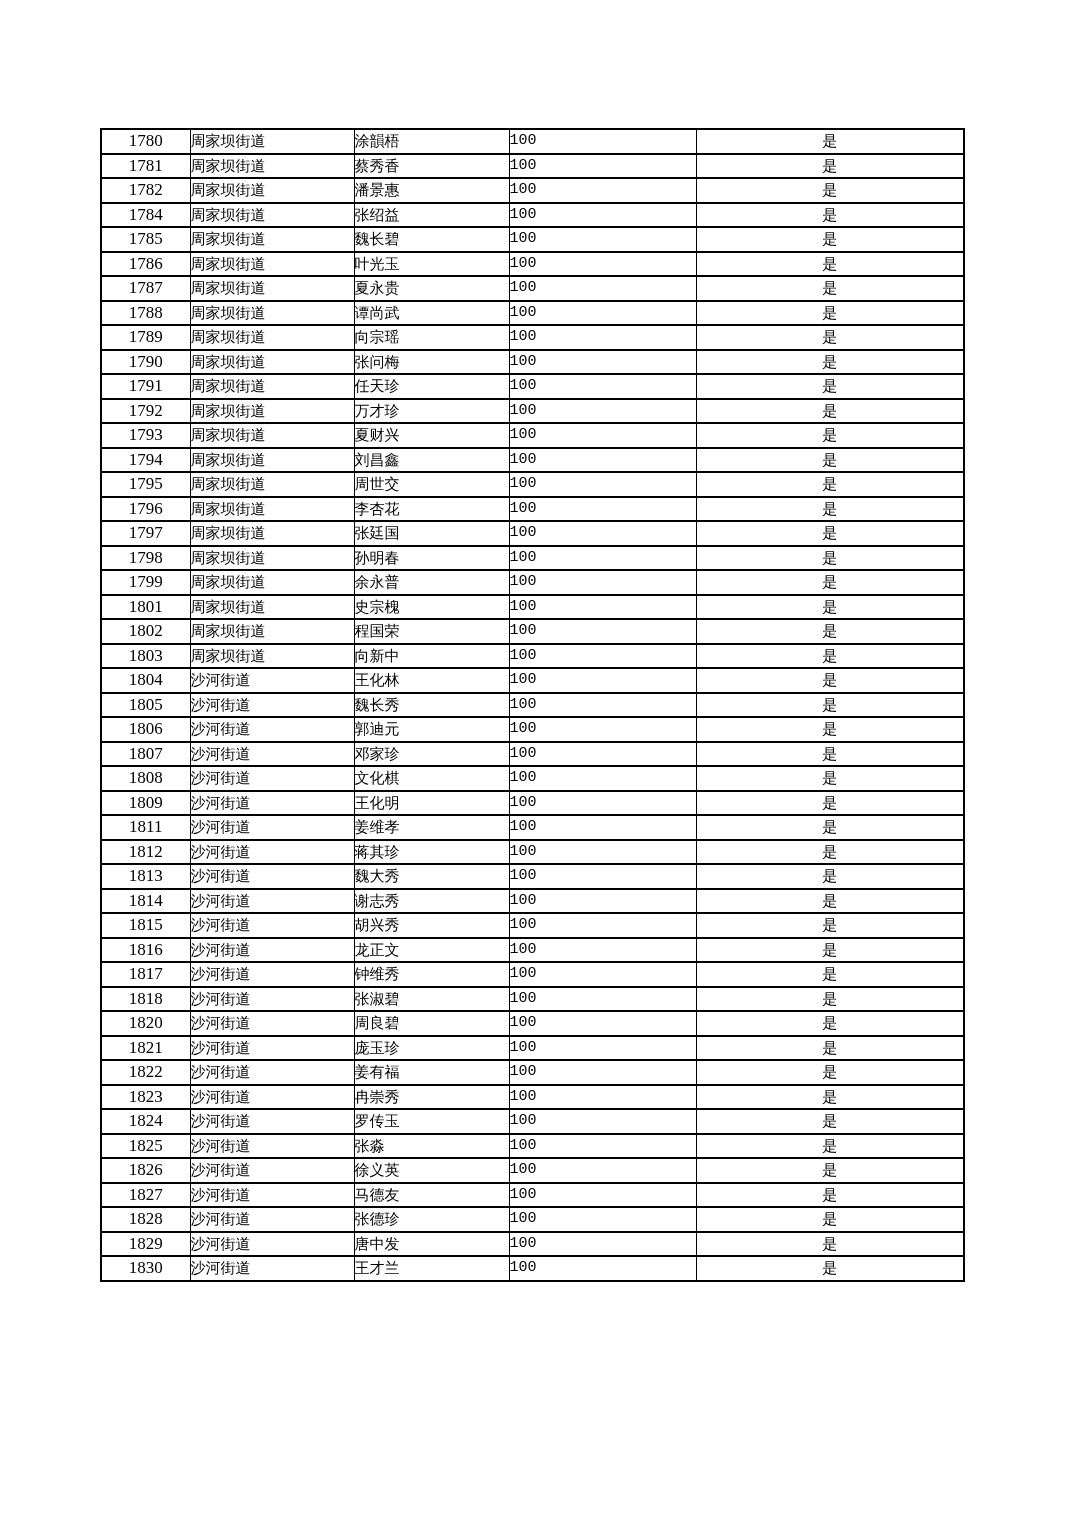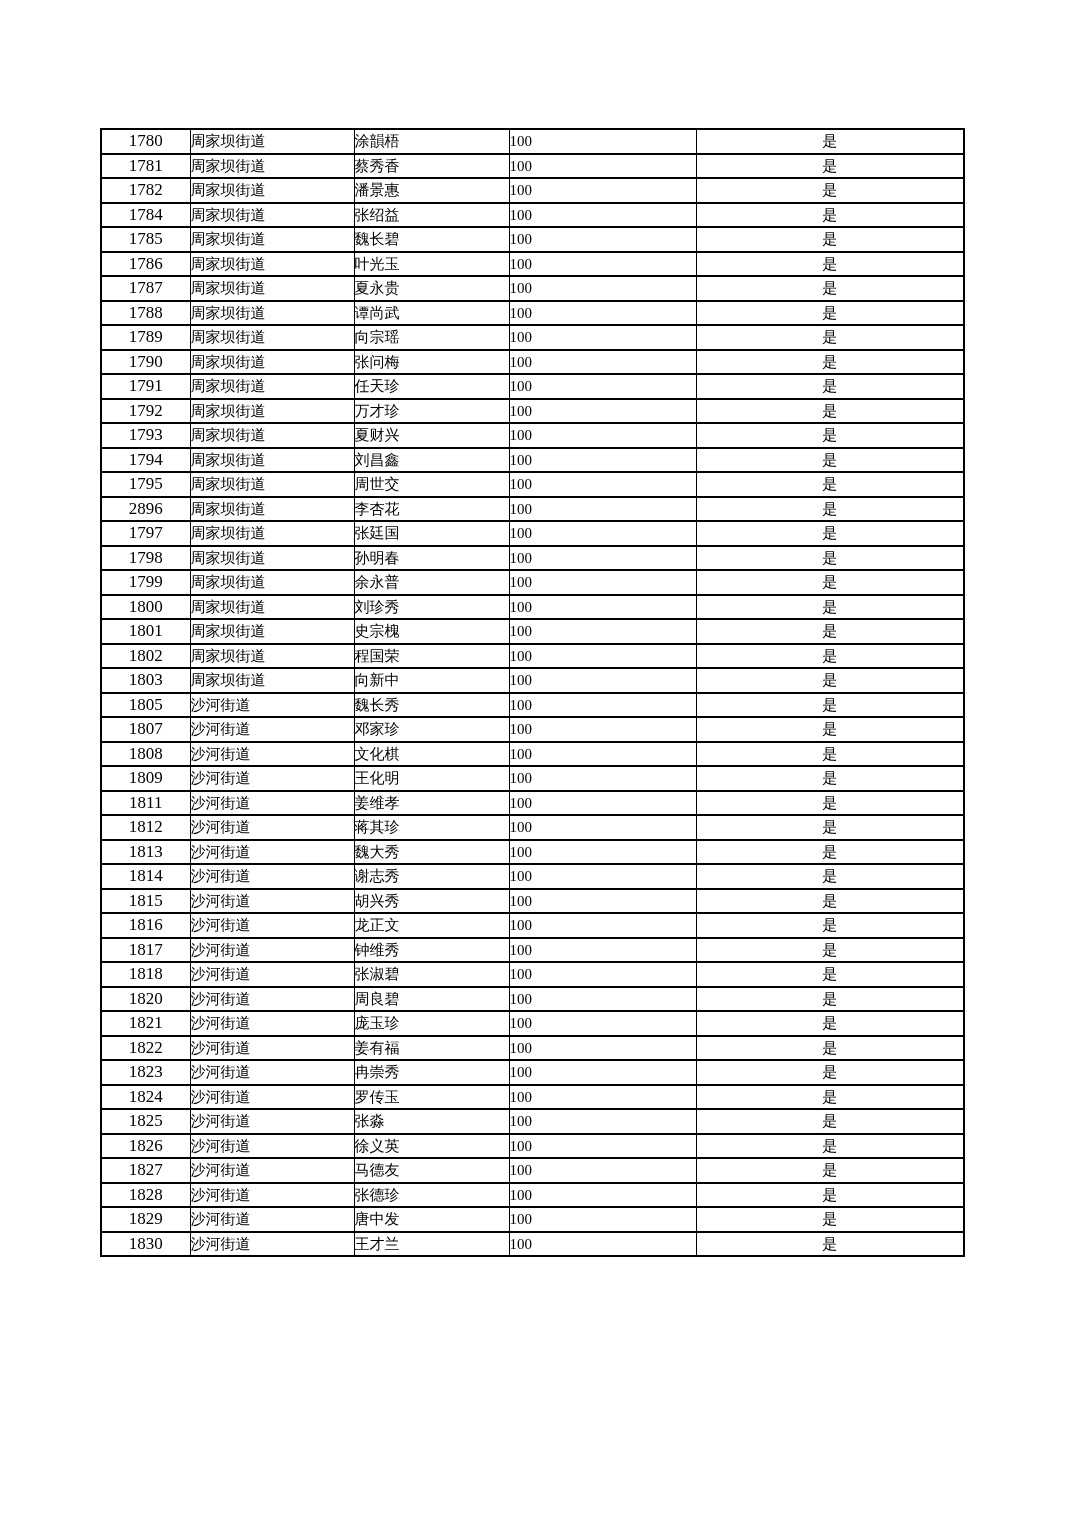--- a/index.html
+++ b/index.html
@@ -49,21 +49,21 @@
   td.cell-street, td.cell-name {
     text-align: left;
     padding-left: 4px;
     font-size: 15px;
     font-family: "Liberation Serif", "DejaVu Serif", serif;
   }
   td.cell-score {
     text-align: left;
     padding-left: 3px;
     font-size: 15px;
-    font-family: Liberation Serif, serif;
+    font-family: Liberation Mono, monospace;
   }
   td.cell-confirm {
     text-align: center;
     font-size: 15px;
     font-family: "Liberation Serif", "DejaVu Serif", serif;
   }
 </style>
 </head>
 <body>
 
@@ -176,21 +176,21 @@
           <td class="cell-confirm">是</td>
         </tr>
         <tr>
           <td class="cell-serial">1795</td>
           <td class="cell-street">周家坝街道</td>
           <td class="cell-name">周世交</td>
           <td class="cell-score">100</td>
           <td class="cell-confirm">是</td>
         </tr>
         <tr>
-          <td class="cell-serial">2896</td>
+          <td class="cell-serial">1796</td>
           <td class="cell-street">周家坝街道</td>
           <td class="cell-name">李杏花</td>
           <td class="cell-score">100</td>
           <td class="cell-confirm">是</td>
         </tr>
         <tr>
           <td class="cell-serial">1797</td>
           <td class="cell-street">周家坝街道</td>
           <td class="cell-name">张廷国</td>
           <td class="cell-score">100</td>
@@ -204,27 +204,20 @@
           <td class="cell-confirm">是</td>
         </tr>
         <tr>
           <td class="cell-serial">1799</td>
           <td class="cell-street">周家坝街道</td>
           <td class="cell-name">余永普</td>
           <td class="cell-score">100</td>
           <td class="cell-confirm">是</td>
         </tr>
         <tr>
-          <td class="cell-serial">1800</td>
-          <td class="cell-street">周家坝街道</td>
-          <td class="cell-name">刘珍秀</td>
-          <td class="cell-score">100</td>
-          <td class="cell-confirm">是</td>
-        </tr>
-        <tr>
           <td class="cell-serial">1801</td>
           <td class="cell-street">周家坝街道</td>
           <td class="cell-name">史宗槐</td>
           <td class="cell-score">100</td>
           <td class="cell-confirm">是</td>
         </tr>
         <tr>
           <td class="cell-serial">1802</td>
           <td class="cell-street">周家坝街道</td>
           <td class="cell-name">程国荣</td>
@@ -232,23 +225,37 @@
           <td class="cell-confirm">是</td>
         </tr>
         <tr>
           <td class="cell-serial">1803</td>
           <td class="cell-street">周家坝街道</td>
           <td class="cell-name">向新中</td>
           <td class="cell-score">100</td>
           <td class="cell-confirm">是</td>
         </tr>
         <tr>
+          <td class="cell-serial">1804</td>
+          <td class="cell-street">沙河街道</td>
+          <td class="cell-name">王化林</td>
+          <td class="cell-score">100</td>
+          <td class="cell-confirm">是</td>
+        </tr>
+        <tr>
           <td class="cell-serial">1805</td>
           <td class="cell-street">沙河街道</td>
           <td class="cell-name">魏长秀</td>
+          <td class="cell-score">100</td>
+          <td class="cell-confirm">是</td>
+        </tr>
+        <tr>
+          <td class="cell-serial">1806</td>
+          <td class="cell-street">沙河街道</td>
+          <td class="cell-name">郭迪元</td>
           <td class="cell-score">100</td>
           <td class="cell-confirm">是</td>
         </tr>
         <tr>
           <td class="cell-serial">1807</td>
           <td class="cell-street">沙河街道</td>
           <td class="cell-name">邓家珍</td>
           <td class="cell-score">100</td>
           <td class="cell-confirm">是</td>
         </tr>

